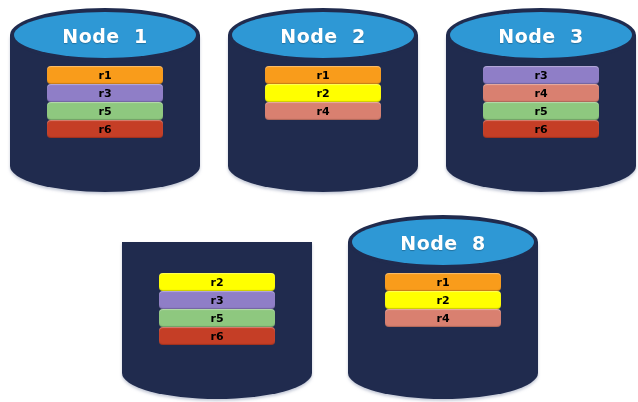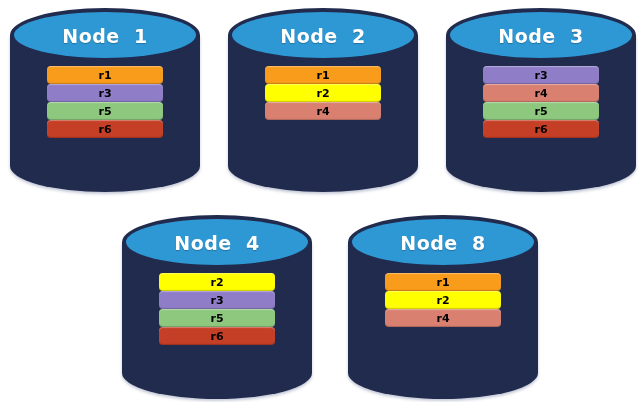--- a/index.html
+++ b/index.html
@@ -109,25 +109,20 @@
       </div>
       <div class="bars">
         <div class="bar" style="background: rgb(143, 126, 199);">r3</div>
         <div class="bar" style="background: rgb(217, 128, 112);">r4</div>
         <div class="bar" style="background: rgb(142, 200, 127);">r5</div>
         <div class="bar" style="background: rgb(197, 62, 38);">r6</div>
       </div>
     </div>
     <div class="node pos-4">
       <div class="cyl-body"></div>
-      <div class="cyl-top">
-        <div class="cyl-top-inner">
-          <span class="node-label">Node  4</span>
-        </div>
-      </div>
       <div class="bars">
         <div class="bar" style="background: rgb(255, 255, 0);">r2</div>
         <div class="bar" style="background: rgb(143, 126, 199);">r3</div>
         <div class="bar" style="background: rgb(142, 200, 127);">r5</div>
         <div class="bar" style="background: rgb(197, 62, 38);">r6</div>
       </div>
     </div>
     <div class="node pos-5">
       <div class="cyl-body"></div>
       <div class="cyl-top">

